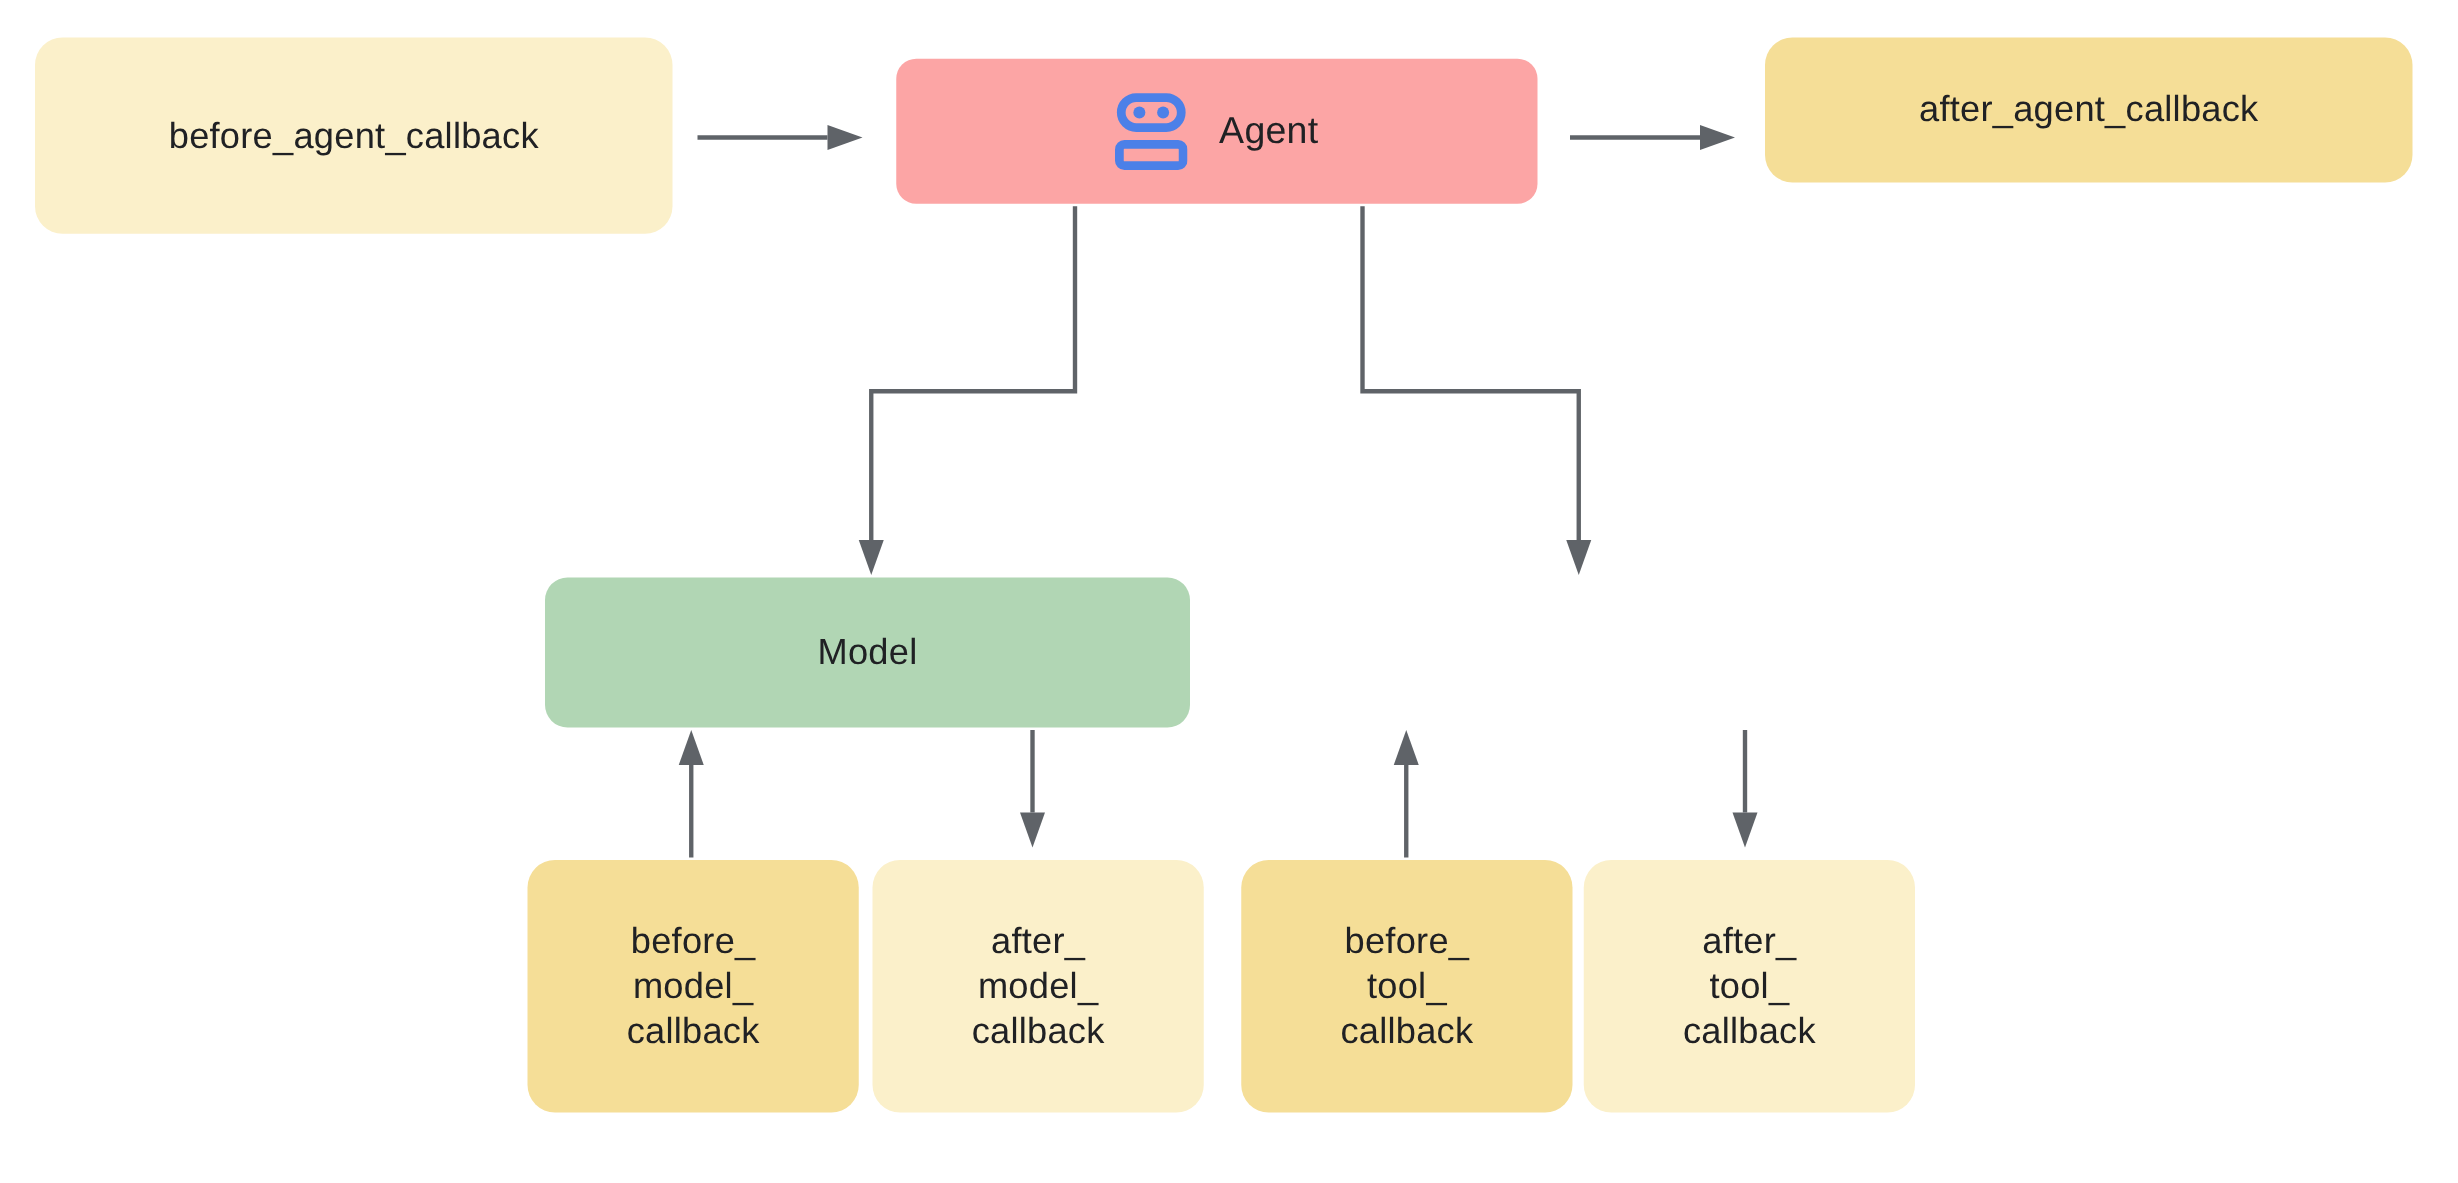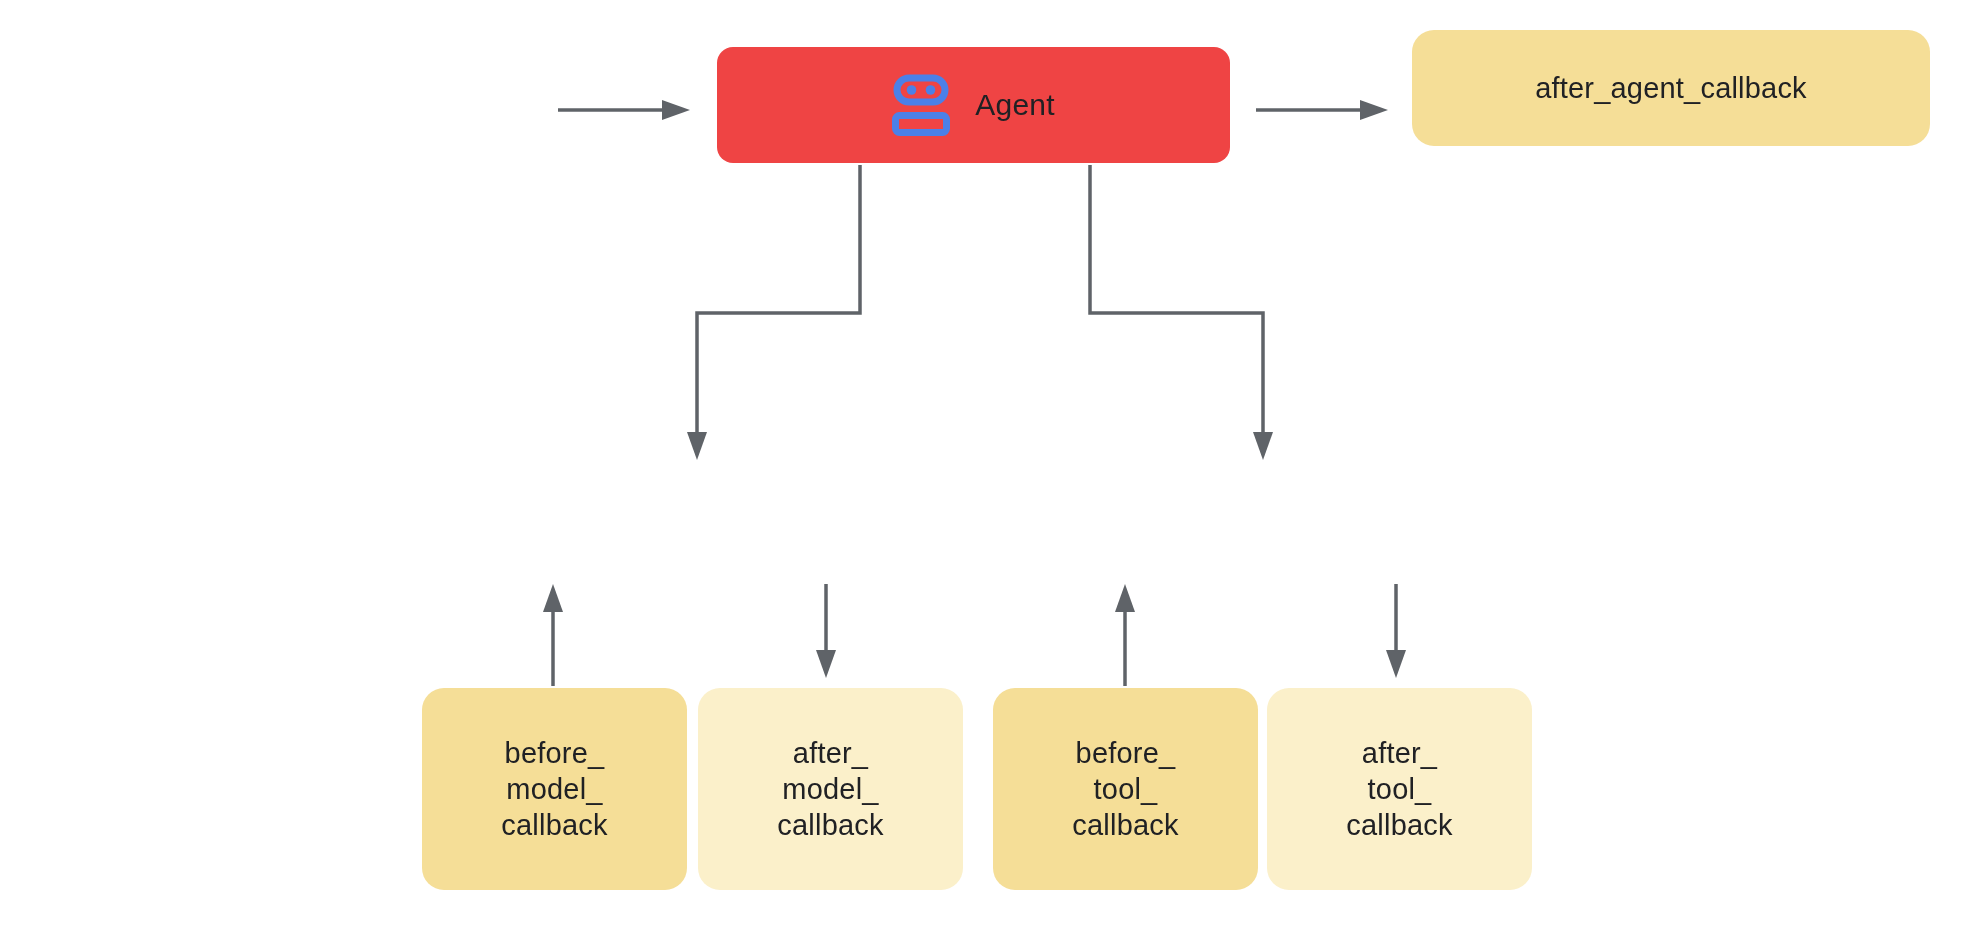--- a/index.html
+++ b/index.html
@@ -85,35 +85,41 @@
       <line x1="1125" y1="686" x2="1125" y2="612"></line>
       <polygon points="1125,584 1115,612 1135,612"></polygon>
     </g>
 
     <g class="edge">
       <line x1="1396" y1="584" x2="1396" y2="650"></line>
       <polygon points="1396,678 1386,650 1406,650"></polygon>
     </g>
   </svg>
 
+  <div class="node" style="left: 28px; top: 30px; width: 510px; height: 157px; background-color: rgb(251, 240, 202);">
+    <span class="node-label">before_agent_callback</span>
+  </div>
 
-  <div class="node agent" style="left: 717px; top: 47px; width: 513px; height: 116px; background-color: #ef4444;">
+  <div class="node agent" style="left: 717px; top: 47px; width: 513px; height: 116px; background-color: #fca5a5;">
     <svg class="robot-icon" width="58" height="62" viewBox="0 0 58 62">
       <rect x="5" y="4" width="48" height="24" rx="12" fill="none" stroke="var(--icon)" stroke-width="7"></rect>
       <circle cx="19.5" cy="16" r="4.8" fill="var(--icon)"></circle>
       <circle cx="38.5" cy="16" r="4.8" fill="var(--icon)"></circle>
       <rect x="3.5" y="41.5" width="51" height="17" rx="4" fill="none" stroke="var(--icon)" stroke-width="7"></rect>
     </svg>
     <span class="node-label">Agent</span>
   </div>
 
   <div class="node" style="left: 1412px; top: 30px; width: 518px; height: 116px; background-color: rgb(245, 222, 151);">
     <span class="node-label">after_agent_callback</span>
   </div>
 
+  <div class="node rowmid" style="left: 436px; top: 462px; width: 516px; height: 120px; background-color: rgb(177, 214, 180);">
+    <span class="node-label">Model</span>
+  </div>
 
 
   <div class="node" style="left: 422px; top: 688px; width: 265px; height: 202px; background-color: rgb(245, 222, 151);">
     <span class="node-label">before_
 model_
 callback</span>
   </div>
 
   <div class="node" style="left: 698px; top: 688px; width: 265px; height: 202px; background-color: rgb(251, 240, 202);">
     <span class="node-label">after_

